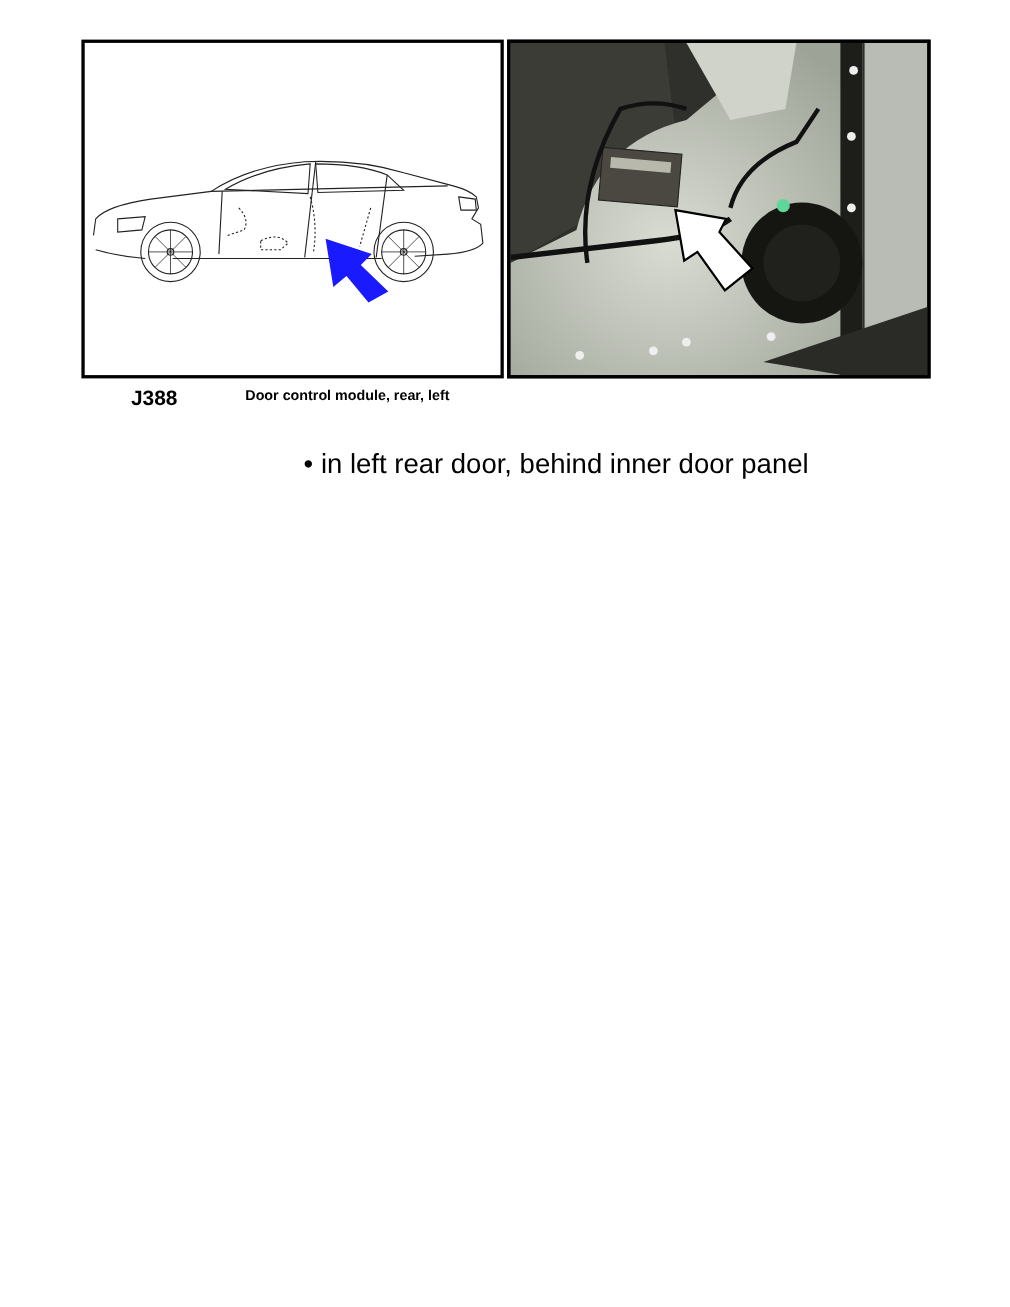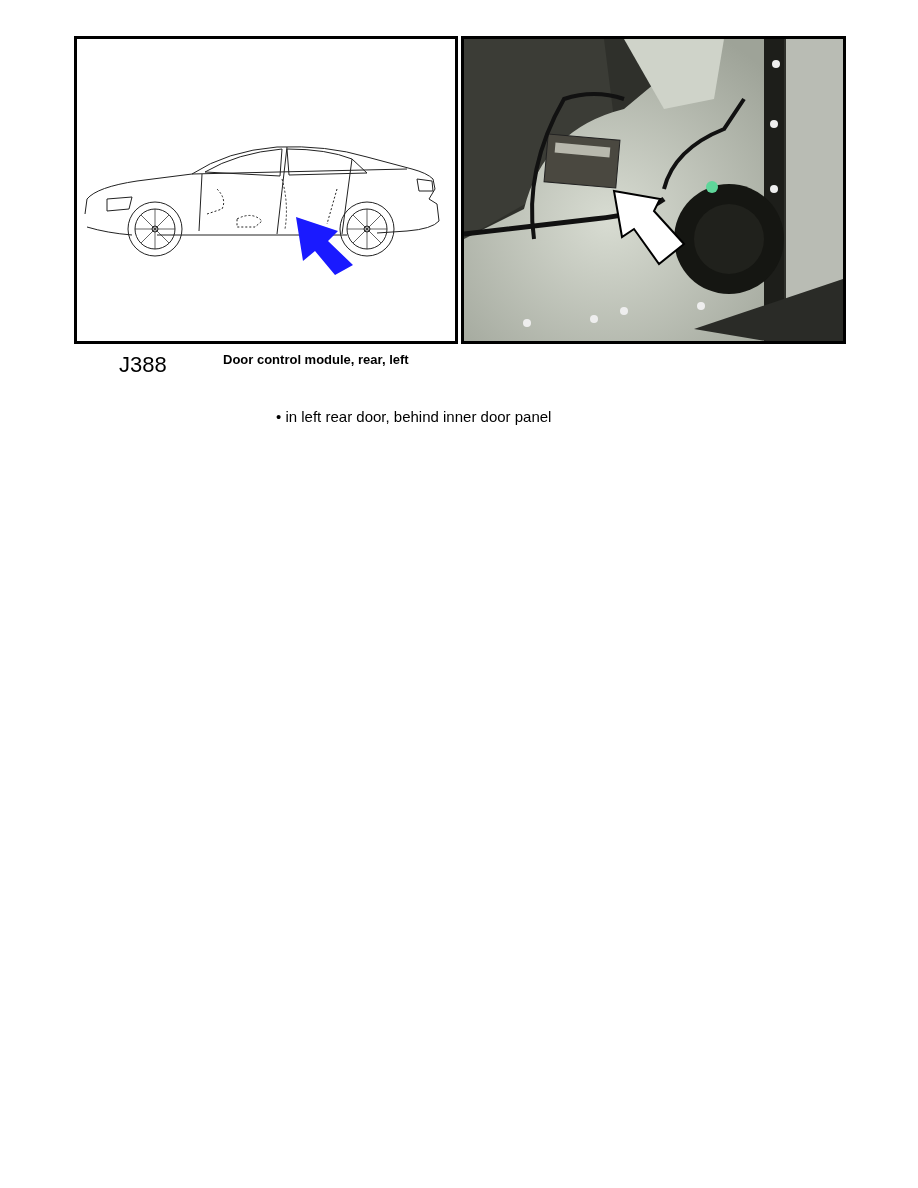--- a/index.html
+++ b/index.html
@@ -2,23 +2,23 @@
 <html><head>
 <meta charset="utf-8">
 <style>
   html, body { margin: 0; padding: 0; background: #ffffff; }
   body { width: 918px; height: 1188px; position: relative; overflow: hidden;
          font-family: "Liberation Sans", sans-serif; color: #000; }
   .fig { position: absolute; box-sizing: border-box; border: 3px solid #000; overflow: hidden; }
   #fig-left { left: 74px; top: 36px; width: 384px; height: 308px; background: #fff; }
   #fig-right { left: 461px; top: 36px; width: 385px; height: 308px; background: #3a3a33; }
   .fig svg { position: absolute; left: 0; top: 0; width: 100%; height: 100%; }
-  .code { position: absolute; left: 119px; top: 352px; font-weight: normal; font-size: 22px; }
+  .code { position: absolute; left: 119px; top: 352px; font-weight: bold; font-size: 19px; }
   .title { position: absolute; left: 223px; top: 352px; font-weight: bold; font-size: 13px; }
-  .bullet { position: absolute; left: 276px; top: 408px; font-size: 15px; }
+  .bullet { position: absolute; left: 276px; top: 408px; font-size: 25px; }
 </style>
 </head>
 <body>
 
 <div id="fig-left" class="fig">
   <svg viewBox="0 0 378 302">
     <g fill="none" stroke="#222" stroke-width="1">
 
       <path d="M8,175 L10,160 Q20,148 60,142 L115,135 Q150,112 200,108 Q250,106 290,118 L335,130 Q350,134 356,140 L358,150 L352,160 L360,165 L362,182 Q355,190 330,192 L300,194 M80,196 L270,196 M10,188 Q30,194 55,196"></path>
       <path d="M115,135 L330,130"></path>

